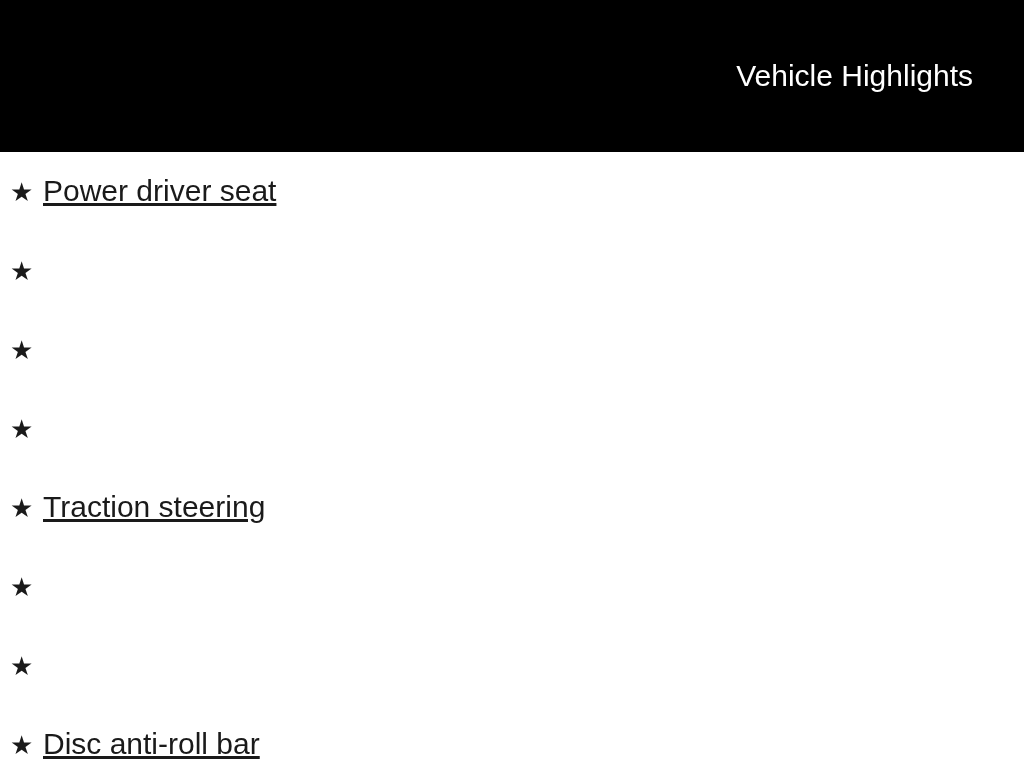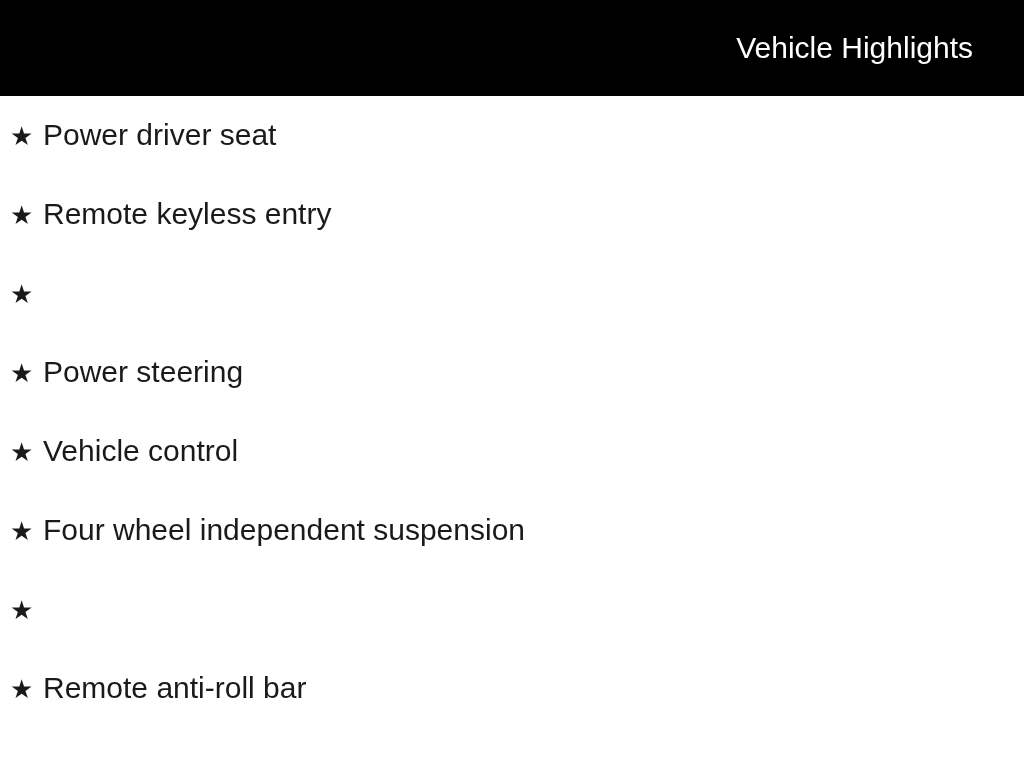--- a/index.html
+++ b/index.html
@@ -7,21 +7,21 @@
     margin: 0;
     padding: 0;
     width: 1024px;
     height: 768px;
     background: #ffffff;
     overflow: hidden;
     font-family: "Liberation Sans", sans-serif;
   }
   .header-bar {
     width: 100%;
-    height: 96px;
+    height: 152px;
     background: #000000;
     display: flex;
     align-items: center;
     justify-content: flex-end;
     padding-right: 51px;
   }
   .page-title {
     margin: 0;
     color: #ffffff;
     font-size: 30px;
@@ -50,62 +50,60 @@
   .star-icon {
     width: 33px;
     flex: 0 0 33px;
     font-family: "DejaVu Sans", sans-serif;
     font-size: 26px;
     line-height: 1;
     color: #1a1a1a;
   }
   .item-label {
     white-space: nowrap;
+    text-decoration: underline;
   }
 </style>
 </head>
 <body>
 
 <header class="header-bar">
   <h1 class="page-title">Vehicle Highlights</h1>
 </header>
 
 <main class="highlights-section">
   <ul class="highlights-list" id="highlights-list">
   <li class="highlight-item">
     <span class="star-icon">★</span>
     <span class="item-label">Power driver seat</span>
   </li>
 
   <li class="highlight-item">
     <span class="star-icon">★</span>
-    <span class="item-label">Remote keyless entry</span>
   </li>
 
   <li class="highlight-item">
     <span class="star-icon">★</span>
   </li>
 
   <li class="highlight-item">
     <span class="star-icon">★</span>
-    <span class="item-label">Power steering</span>
   </li>
 
   <li class="highlight-item">
     <span class="star-icon">★</span>
-    <span class="item-label">Vehicle control</span>
-  </li>
-
-  <li class="highlight-item">
-    <span class="star-icon">★</span>
-    <span class="item-label">Four wheel independent suspension</span>
+    <span class="item-label">Traction steering</span>
   </li>
 
   <li class="highlight-item">
     <span class="star-icon">★</span>
   </li>
 
   <li class="highlight-item">
     <span class="star-icon">★</span>
-    <span class="item-label">Remote anti-roll bar</span>
+  </li>
+
+  <li class="highlight-item">
+    <span class="star-icon">★</span>
+    <span class="item-label">Disc anti-roll bar</span>
   </li>
 </ul>
 </main>
 
 </body></html>

